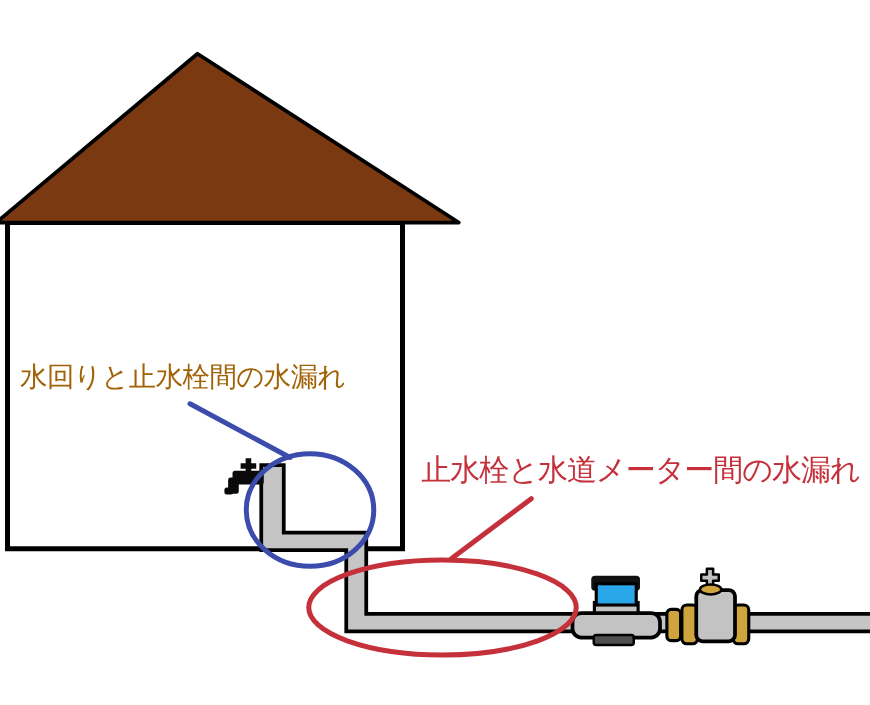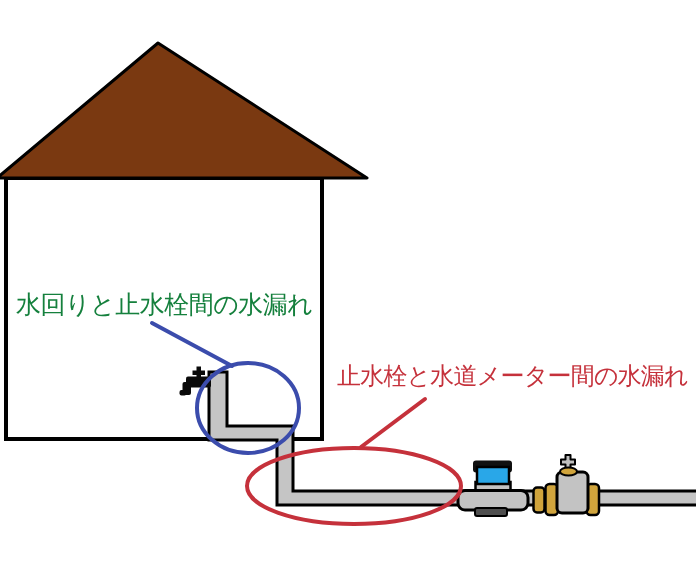--- a/index.html
+++ b/index.html
@@ -12,23 +12,23 @@
   }
   #diagram-svg{position:absolute;left:0;top:0;}
   .label{
     position:absolute;
     white-space:nowrap;
     font-weight:400;
     line-height:1.1;
   }
   .label-blue{
     left:16px;top:291px;
-    font-size:25px;
+    font-size:22px;
     letter-spacing:-0.5px;
-    color:#15803d;
+    color:#a16207;
   }
   .label-red{
     left:337px;top:363px;
     font-size:24px;
     letter-spacing:-0.8px;
     color:#C5313B;
     text-align:right;
   }
 </style>
 </head>

